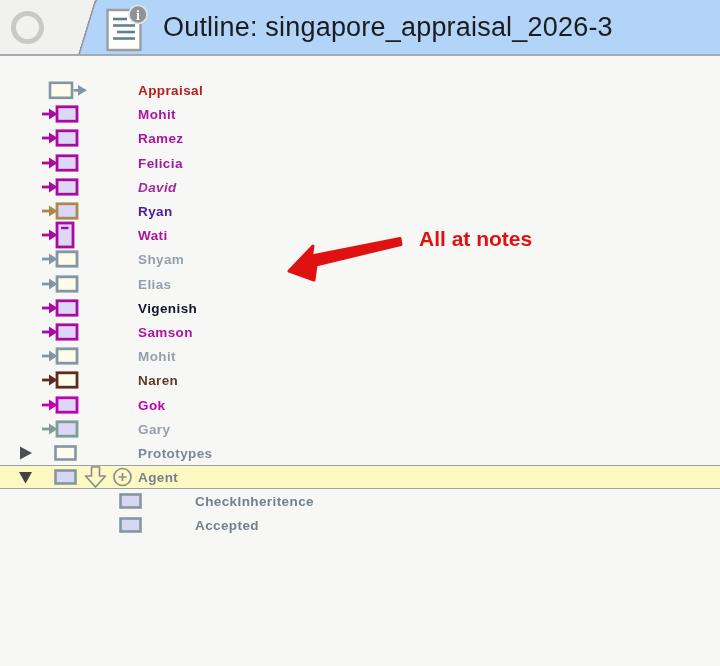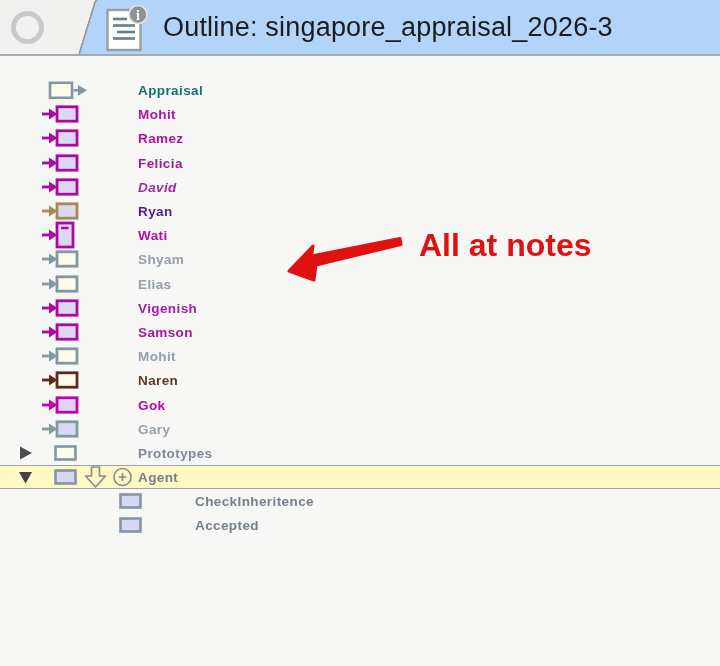--- a/index.html
+++ b/index.html
@@ -48,21 +48,21 @@
   .ricon { position: absolute; top: 50%; transform: translateY(-50%); line-height: 0; }
   .label {
     position: absolute; left: 138px; top: 50%; transform: translateY(-50%);
     font-size: 13.5px; font-weight: 600; letter-spacing: 0.4px; white-space: nowrap;
   }
   .row-child .label { left: 195px; }
   .italic { font-style: italic; }
   
   .annotation-text {
     position: absolute; left: 419px; top: 227px;
-    font-size: 32px; font-weight: 700; color: #e01111; white-space: nowrap;
+    font-size: 21px; font-weight: 700; color: #e01111; white-space: nowrap;
   }
   .arrow-svg { position: absolute; left: 270px; top: 225px; pointer-events: none; }
 </style>
 </head>
 <body>
 
 <div class="titlebar">
   <span class="win-circle"></span>
   <div class="tab"></div>
   <div class="tab-content">
@@ -82,21 +82,21 @@
 </div>
 
 <div class="content">
   <div class="rows">
       <div class="row">
         <span class="ricon" style="left:48px"><svg width="42" height="24" viewBox="0 0 42 24">
             <rect x="2" y="4.8" width="22" height="15" fill="#fdfbe9" stroke="#8496a4" stroke-width="2.6"></rect>
             <line x1="25.5" y1="12.3" x2="31" y2="12.3" stroke="#8496a4" stroke-width="2.6"></line>
             <polygon points="30,6.9 39,12.3 30,17.7" fill="#8496a4"></polygon>
           </svg></span>
-        <span class="label" style="color:#0f766e">Appraisal</span>
+        <span class="label" style="color:#b91c1c">Appraisal</span>
       </div>
       <div class="row">
         <span class="ricon" style="left:42px"><svg width="38" height="24" viewBox="0 0 38 24">
             <line x1="0" y1="12" x2="8" y2="12" stroke="#a90aa0" stroke-width="2.8"></line>
             <polygon points="7,6.6 15.5,12 7,17.4" fill="#a90aa0"></polygon>
             <rect x="15" y="4.8" width="20" height="14.4" fill="#dcd7f4" stroke="#a90aa0" stroke-width="2.8"></rect>
           </svg></span>
         <span class="label" style="color:#ad14a0">Mohit</span>
       </div>
       <div class="row">
@@ -155,21 +155,21 @@
             <rect x="15" y="4.8" width="20" height="14.4" fill="#fdfbe9" stroke="#8496a4" stroke-width="2.8"></rect>
           </svg></span>
         <span class="label" style="color:#96a0ac">Elias</span>
       </div>
       <div class="row">
         <span class="ricon" style="left:42px"><svg width="38" height="24" viewBox="0 0 38 24">
             <line x1="0" y1="12" x2="8" y2="12" stroke="#a90aa0" stroke-width="2.8"></line>
             <polygon points="7,6.6 15.5,12 7,17.4" fill="#a90aa0"></polygon>
             <rect x="15" y="4.8" width="20" height="14.4" fill="#dcd7f4" stroke="#a90aa0" stroke-width="2.8"></rect>
           </svg></span>
-        <span class="label" style="color:#a21caf">Vigenish</span>
+        <span class="label" style="color:#0f172a">Vigenish</span>
       </div>
       <div class="row">
         <span class="ricon" style="left:42px"><svg width="38" height="24" viewBox="0 0 38 24">
             <line x1="0" y1="12" x2="8" y2="12" stroke="#a90aa0" stroke-width="2.8"></line>
             <polygon points="7,6.6 15.5,12 7,17.4" fill="#a90aa0"></polygon>
             <rect x="15" y="4.8" width="20" height="14.4" fill="#dcd7f4" stroke="#a90aa0" stroke-width="2.8"></rect>
           </svg></span>
         <span class="label" style="color:#ad14a0">Samson</span>
       </div>
       <div class="row">

